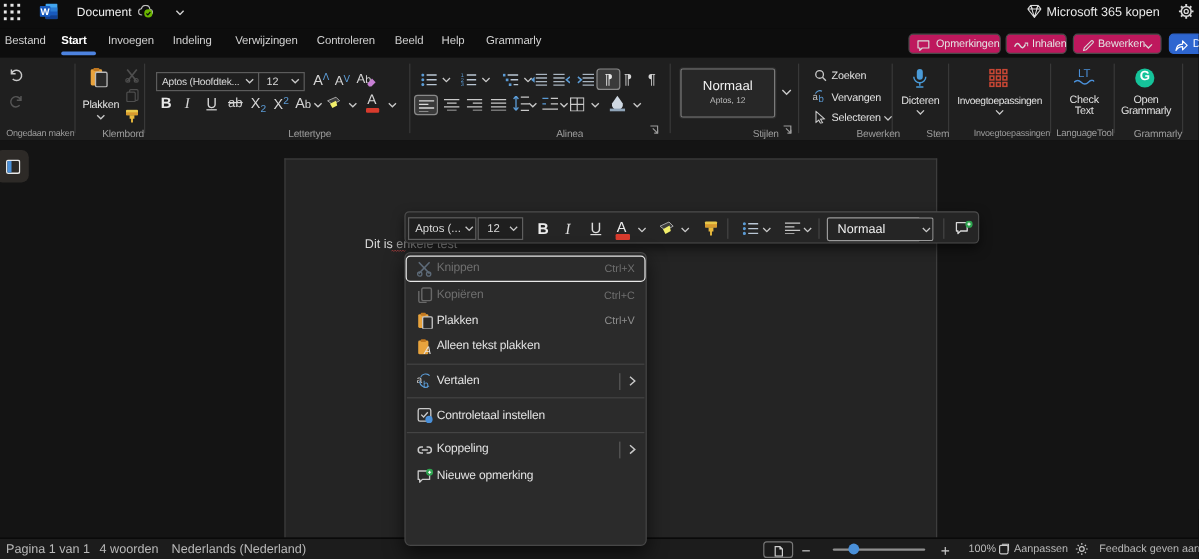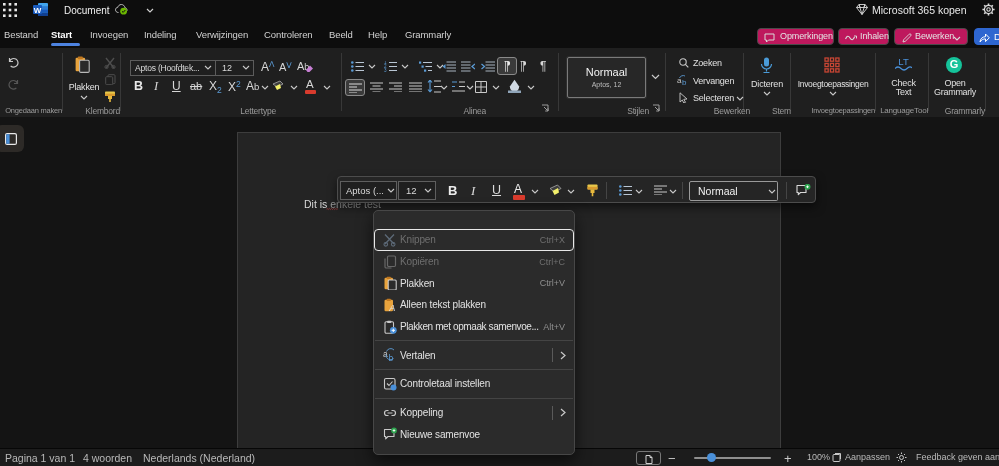--- a/index.html
+++ b/index.html
@@ -36,21 +36,21 @@
   border-top:1px solid #070707; font-size:10.5px; color:#b9b9b9; }
 #statusbar .lft { position:absolute; top:3px; white-space:nowrap; }
 
 #floattb { position:absolute; left:337px; top:176px; width:479px; height:27px;
   background:#252525; border:1px solid #4c4c4c; border-radius:4px;
   box-shadow:0 4px 10px rgba(0,0,0,0.55); }
 .ftsep { position:absolute; top:5px; width:1px; height:17px; background:#454545; }
 
 #ctxmenu { position:absolute; left:337px; top:210px; width:202px; height:245px;
   background:#2b2b2b; border:1px solid #474747; border-radius:5px;
-  box-shadow:0 6px 16px rgba(0,0,0,0.6); padding-top:18px;margin-left:36px; }
+  box-shadow:0 6px 16px rgba(0,0,0,0.6); padding-top:2px; }
 .mi { position:relative; height:21.7px; display:flex; align-items:center; font-size:10px; letter-spacing:-0.15px; color:#e2e2e2; }
 .mi .ic { position:absolute; left:9px; width:14px; height:14px; }
 .mi .lbl { position:absolute; left:26px; }
 .mi .sc { position:absolute; right:9px; font-size:9px; color:#8f8f8f; letter-spacing:0; }
 .mi.dis .lbl, .mi.dis .sc { color:#6f6f6f; }
 .mi.focus { outline:1.5px solid #e8e8e8; outline-offset:-1.5px; border-radius:4px; }
 .msep { height:1px; background:#444; margin:3px 1px; }
 .sub { position:absolute; right:8px; display:flex; align-items:center; color:#c9c9c9; }
 </style>
 </head>
@@ -546,30 +546,20 @@
         <span class="sc">Ctrl+V</span>
       </div>
     <div class="mi">
         <svg class="ic" viewBox="0 0 14 14">
           <rect x="1.5" y="1.8" width="8.5" height="11.5" rx="1.2" fill="#e8a33d"></rect>
           <rect x="3.6" y="0.7" width="4.3" height="2.4" rx="0.8" fill="#c0771f"></rect>
           <text x="6.3" y="13.4" font-size="9" fill="#e8e8e8" font-style="italic">A</text>
         </svg>
         <span class="lbl">Alleen tekst plakken</span>
       </div>
-    <div class="mi">
-        <svg class="ic" viewBox="0 0 14 14">
-          <rect x="2" y="1.8" width="8.5" height="11.5" rx="1.2" stroke="#c9c9c9" fill="none" stroke-width="1.1"></rect>
-          <rect x="4.1" y="0.7" width="4.3" height="2.4" rx="0.8" fill="#c9c9c9"></rect>
-          <circle cx="10.3" cy="10.3" r="3.4" fill="#4a90d9"></circle>
-          <path d="M10.3 8.6 v3.4 M8.6 10.3 h3.4" stroke="#fff" stroke-width="1"></path>
-        </svg>
-        <span class="lbl" style="letter-spacing:-0.4px">Plakken met opmaak samenvoe...</span>
-        <span class="sc">Alt+V</span>
-      </div>
     <div class="msep"></div>
     <div class="mi">
         <svg class="ic" viewBox="0 0 14 14">
           <text x="0" y="8.5" font-size="8.5" fill="#c9c9c9">a</text>
           <text x="5.5" y="12.5" font-size="8.5" fill="#5b9bd5">b</text>
           <path d="M11 2 a4.5 4.5 0 00-7.5 1.5 M3 6.5 a4.5 4.5 0 007.5 4" stroke="#5b9bd5" stroke-width="0.9" fill="none"></path>
         </svg>
         <span class="lbl">Vertalen</span>
         <span class="sub">
           <span style="display:inline-block;width:1px;height:14px;background:#5a5a5a;margin-right:7px"></span>
@@ -599,16 +589,16 @@
             <path d="M1 1 L5 4.5 L1 8" stroke="#c9c9c9" stroke-width="1.2" fill="none"></path>
           </svg>
         </span>
       </div>
     <div class="mi">
         <svg class="ic" viewBox="0 0 14 14">
           <path d="M1.5 2.5 h9.5 v7 h-6 l-2.3 2.3 v-2.3 H1.5 Z" stroke="#c9c9c9" stroke-width="1.1" fill="none" stroke-linejoin="round"></path>
           <circle cx="11" cy="3.5" r="2.9" fill="#2ea44f"></circle>
           <path d="M11 2.2 v2.6 M9.7 3.5 h2.6" stroke="#fff" stroke-width="0.9"></path>
         </svg>
-        <span class="lbl">Nieuwe samenvoe</span>
+        <span class="lbl">Nieuwe opmerking</span>
       </div>
   </div>
 </div>
 
 </body></html>

